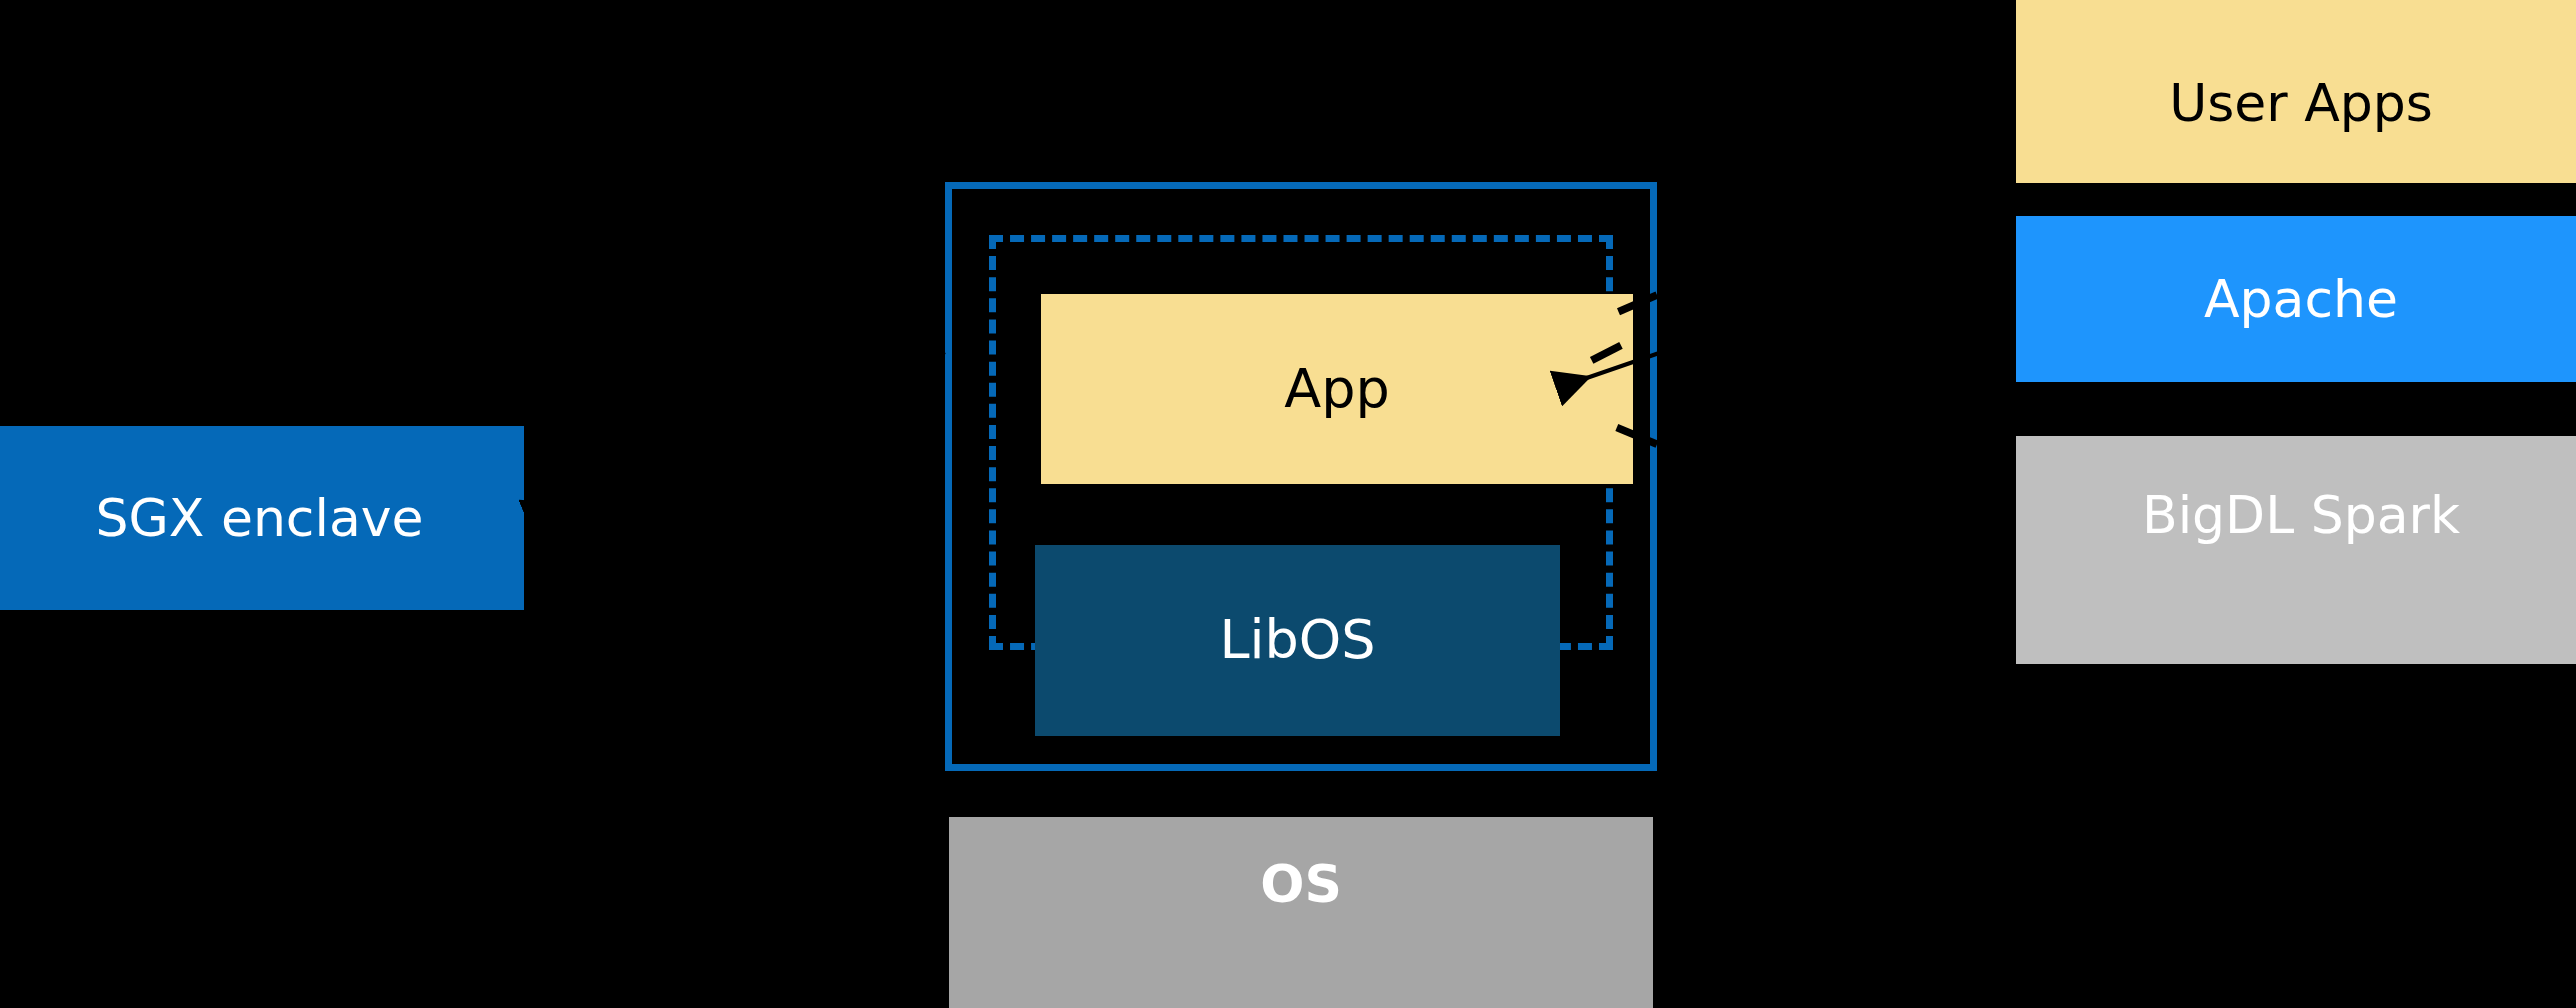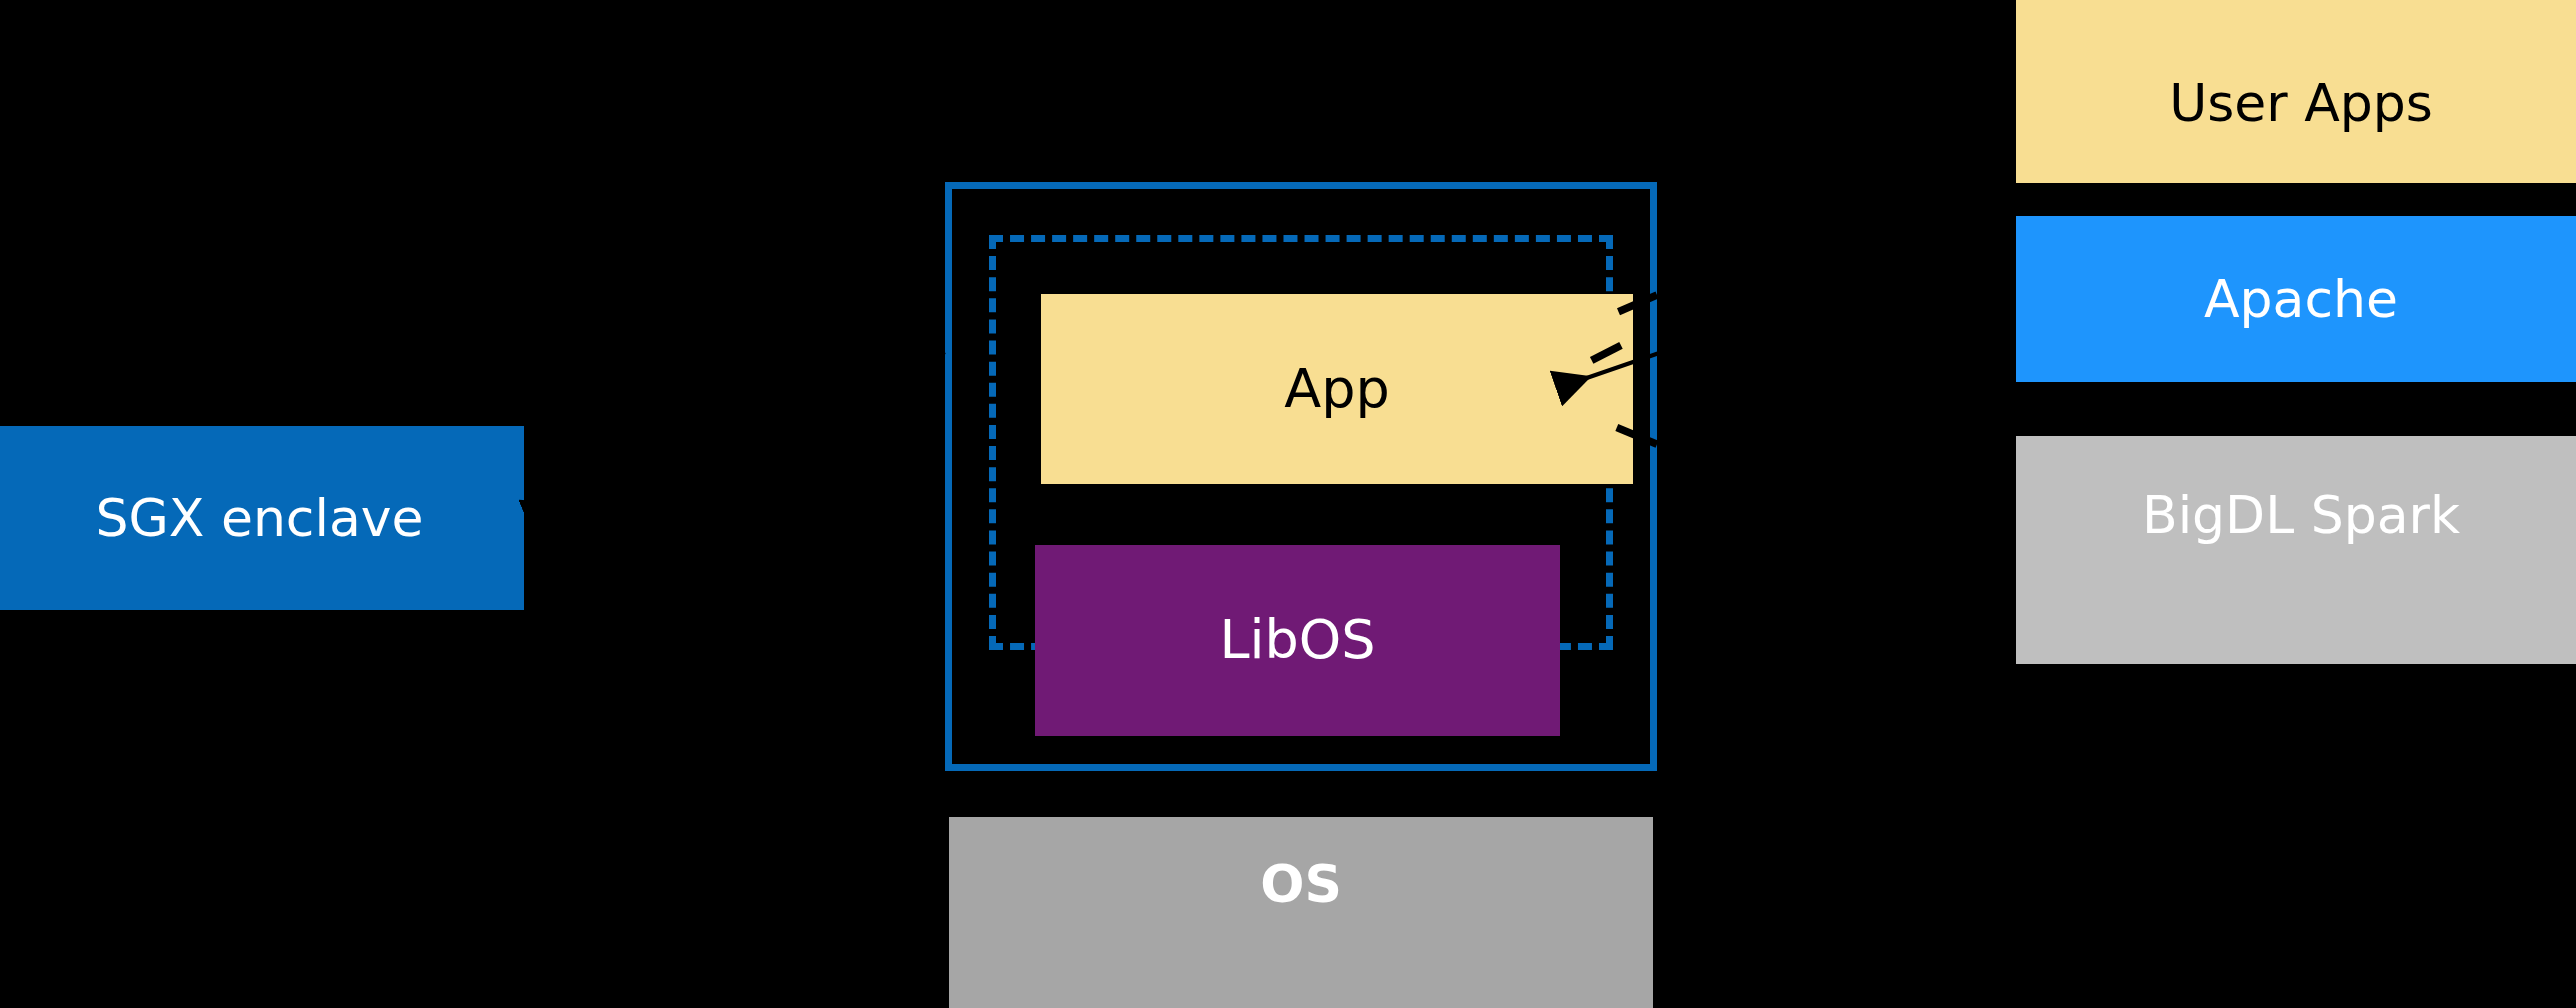--- a/index.html
+++ b/index.html
@@ -70,21 +70,21 @@
     background: #F8DE92;
     color: #000000;
     font-size: 54px;
     margin-left: 14px;
   }
   #libos-box {
     left: 1035px;
     top: 545px;
     width: 525px;
     height: 191px;
-    background: #701a75;
+    background: #0c4a6e;
     color: #FFFFFF;
     font-size: 54px;
   }
   #os-box {
     left: 949px;
     top: 817px;
     width: 704px;
     height: 201px;
     background: #A6A6A6;
     color: #FFFFFF;

